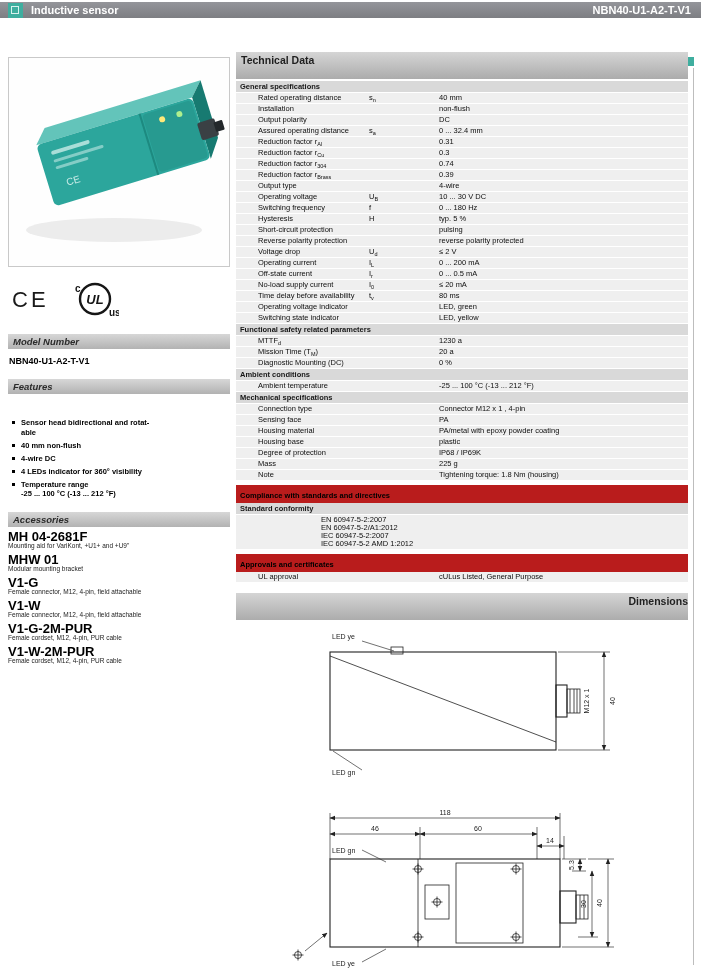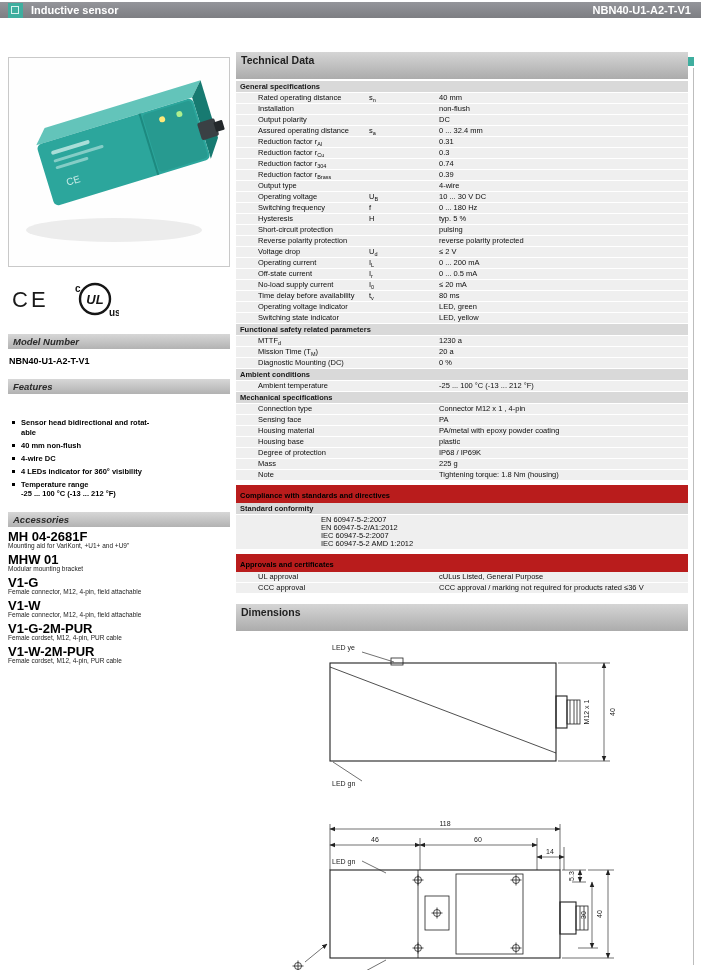--- a/index.html
+++ b/index.html
@@ -40,21 +40,21 @@
   .band-head{background:#d9d9d9;font-size:7.5px;font-weight:bold;color:#161616;
     line-height:8px;padding:1.5px 0 1.5px 4px;border-bottom:1px solid #fff;}
   .group-head{font-size:7.5px;font-weight:bold;color:#000;line-height:9px;
     padding:6px 0 3px 4px;margin-top:4px;background:#b91c1c;}
   .row{display:flex;background:#efefef;border-bottom:1px solid #fff;font-size:7.5px;color:#0e0e0e;padding-left:13px;}
   .c-label{flex:0 0 118px;padding:1px 2px 1px 9px;line-height:8px;box-sizing:border-box;}
   .c-sym{flex:0 0 70px;padding:1px 2px;line-height:8px;box-sizing:border-box;}
   .c-val{flex:1;padding:1px 2px;line-height:8px;box-sizing:border-box;}
   .c-val div{line-height:8px;}
   sub{font-size:5.5px;line-height:0;vertical-align:-1.5px;}
-  .dims-bar{margin-top:10px;}
+  .dims-bar{margin-top:10px;text-align:right;}
   
   .dim{stroke:#333;stroke-width:.7;fill:none;}
   .bodyln{stroke:#222;stroke-width:1.1;fill:none;}
   .thin{stroke:#222;stroke-width:.8;fill:none;}
   .ch{stroke:#222;stroke-width:.8;fill:none;}
   .dimtxt{font-size:7px;fill:#222;font-family:"Liberation Sans",sans-serif;}
   .ulmark{display:block;}
 </style>
 </head>
 <body>
@@ -389,27 +389,20 @@
           <div>IEC 60947-5-2:2007</div>
           <div>IEC 60947-5-2 AMD 1:2012</div>
         </div>
       </div>
       <div class="group-head">Approvals and certificates</div>
       <div class="row">
         <div class="c-label">UL approval</div>
         <div class="c-sym"></div>
         <div class="c-val">
           <div>cULus Listed, General Purpose</div>
-        </div>
-      </div>
-      <div class="row">
-        <div class="c-label">CCC approval</div>
-        <div class="c-sym"></div>
-        <div class="c-val">
-          <div>CCC approval / marking not required for products rated ≤36 V</div>
         </div>
       </div>
     </div>
 
   <div class="big-bar dims-bar">Dimensions</div>
 
   <svg width="452" height="352" viewBox="0 0 452 352">
     <defs>
       <marker id="arr" viewBox="0 0 10 10" refX="9" refY="5" markerWidth="8" markerHeight="8" orient="auto-start-reverse">
         <path d="M0,1 L10,5 L0,9 z" fill="#222"></path>

